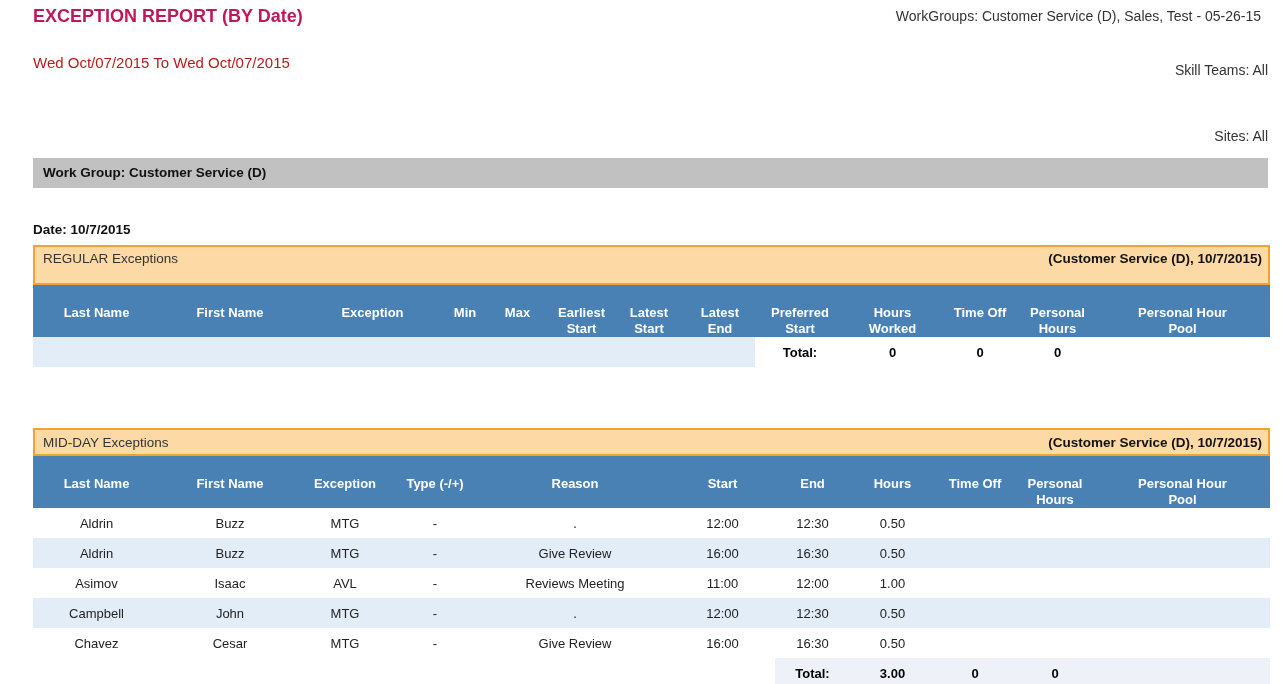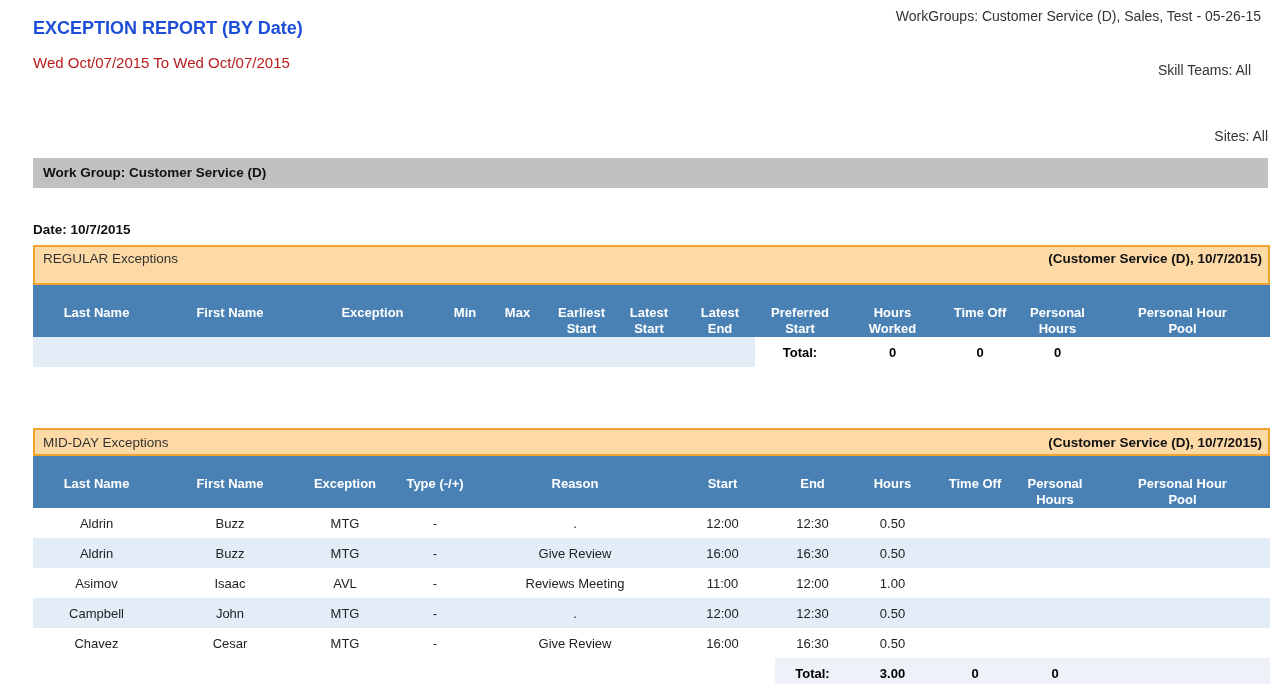--- a/index.html
+++ b/index.html
@@ -2,25 +2,25 @@
 <html><head>
 <meta charset="utf-8">
 <style>
   * { margin:0; padding:0; box-sizing:border-box; }
   html,body { width:1284px; height:684px; background:#ffffff; overflow:hidden;
     font-family:"Liberation Sans", sans-serif; color:#1a1a1a; }
 
   .page { position:relative; width:1284px; height:684px; }
 
   
-  .report-title { position:absolute; left:33px; top:18px; font-size:18px; font-weight:bold; color:#1d4ed8; }
+  .report-title { position:absolute; left:33px; top:6px; font-size:18px; font-weight:bold; color:#be185d; }
   .report-sub   { position:absolute; left:33px; top:54px; font-size:15px; color:#b91c1c; }
   .meta         { position:absolute; right:16px; top:0; width:700px; text-align:right; font-size:14px; color:#333; }
   .meta .m1 { position:absolute; right:7px; top:8px;  white-space:nowrap; }
-  .meta .m2 { position:absolute; right:17px; top:62px; white-space:nowrap; }
+  .meta .m2 { position:absolute; right:0; top:62px; white-space:nowrap; }
   .meta .m3 { position:absolute; right:0; top:128px; white-space:nowrap;text-align:right; }
 
   .workgroup-bar { position:absolute; left:33px; top:158px; width:1235px; height:30px;
     background:#c1c1c1; font-size:13.5px; font-weight:bold; color:#111;
     line-height:30px; padding-left:10px; }
 
   .date-label { position:absolute; left:33px; top:222px; font-size:13.5px; font-weight:bold; color:#111; }
 
   
   .section { position:absolute; left:33px; width:1237px; }

